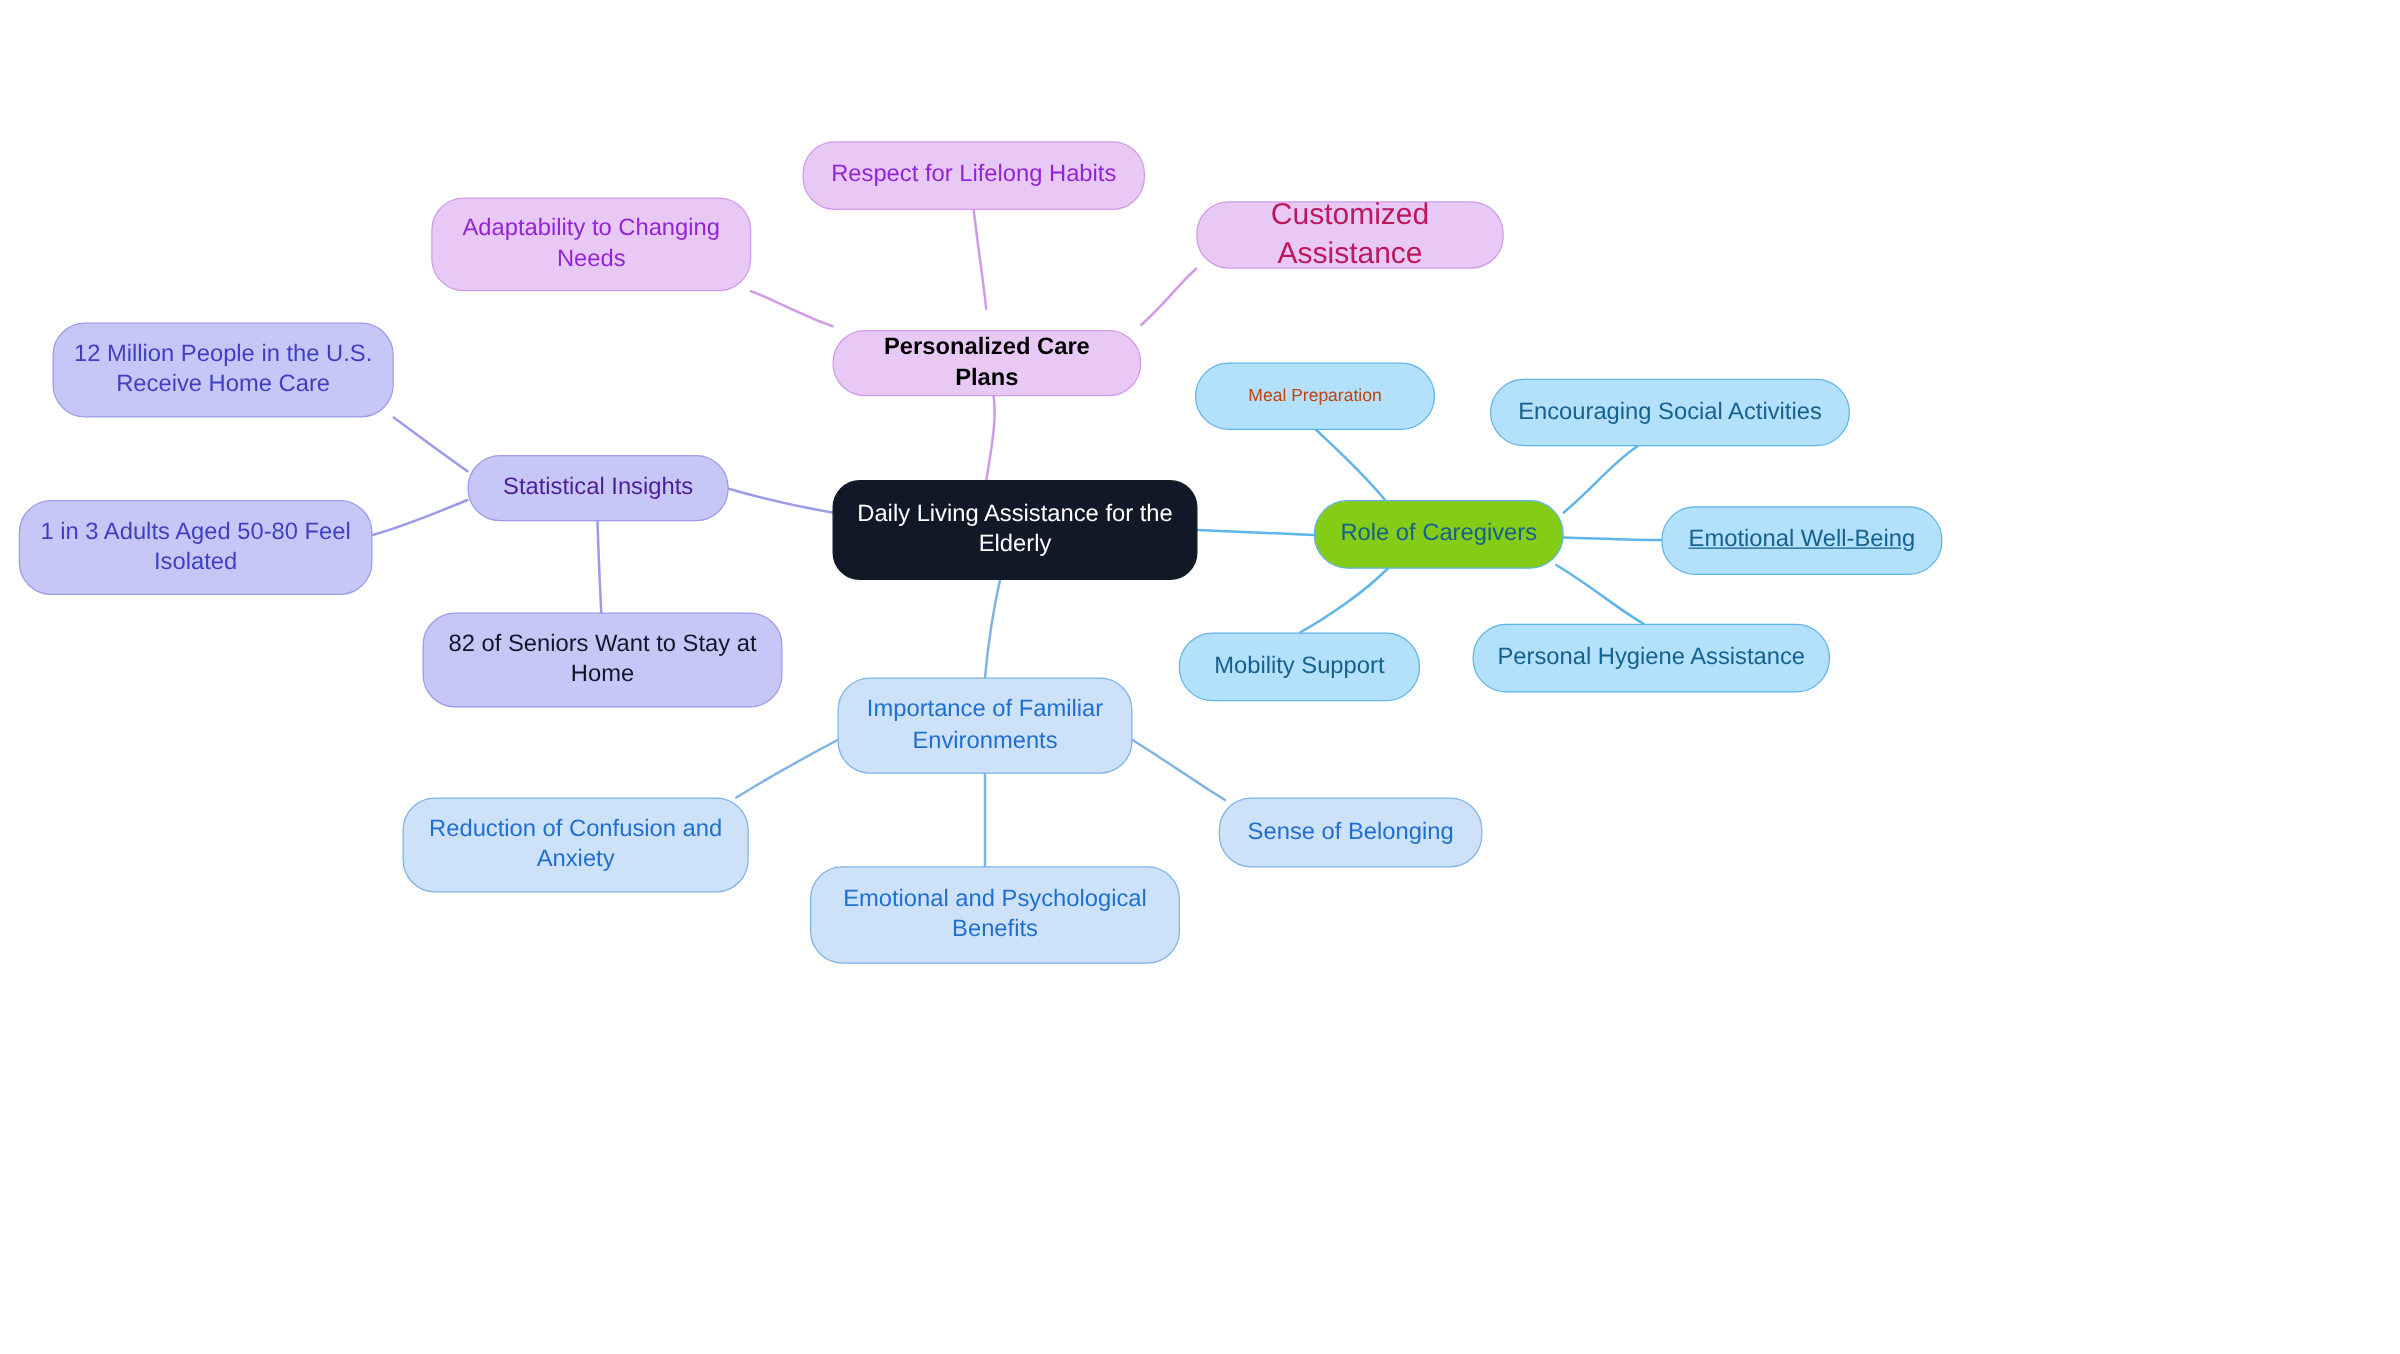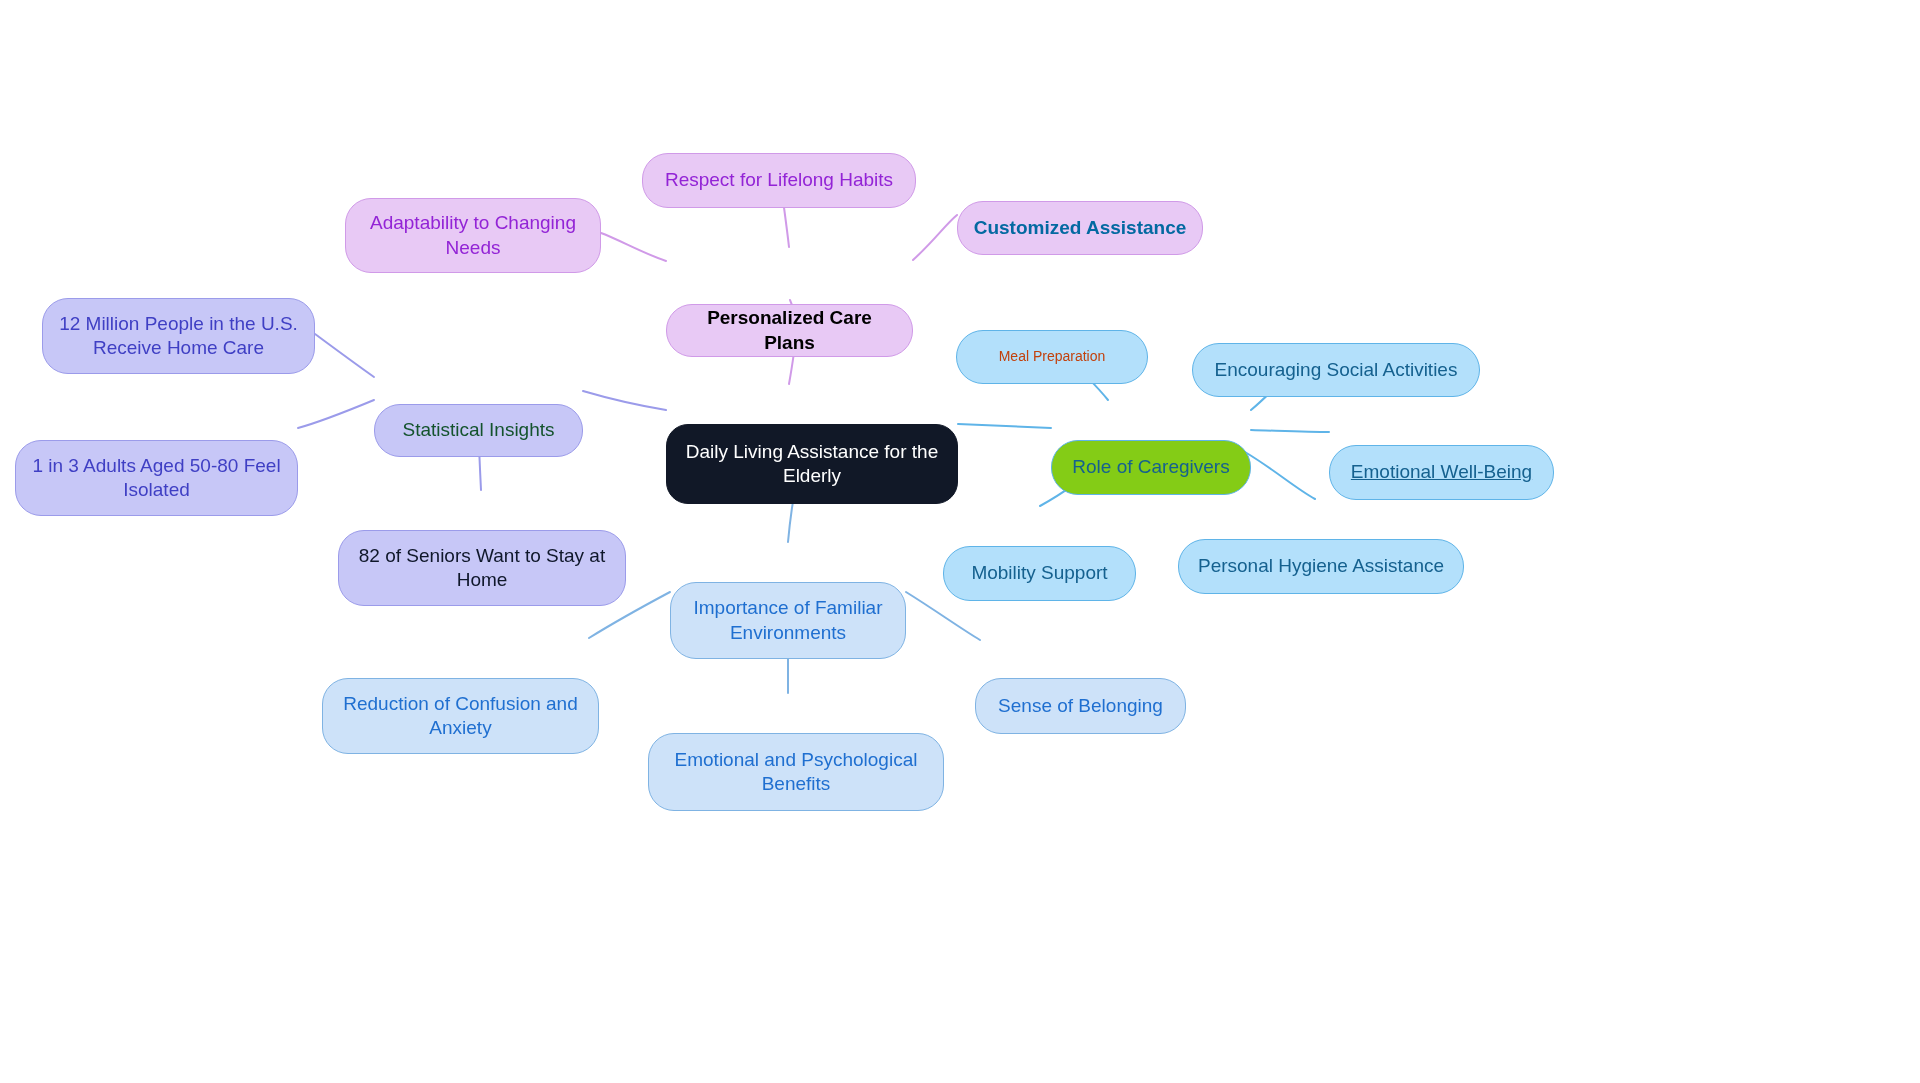--- a/index.html
+++ b/index.html
@@ -28,21 +28,20 @@
     box-sizing: border-box;
     display: flex;
     align-items: center;
     justify-content: center;
     text-align: center;
     border-style: solid;
     border-width: 1px;
     line-height: 1.28;
     padding: 16px 14px;
     white-space: pre-line;
-    margin-top: 40px;
   }
   .node-label {
     display: block;
     width: 100%;
   }
 </style>
 </head>
 <body>
 
 <div id="canvas">
@@ -66,22 +65,22 @@
       <path d="M 788 619 C 788 650 788 675 788 693" fill="none" stroke="#7fb3e3" stroke-width="2" stroke-linecap="round"></path>
       <path d="M 906 592 C 935 610 960 628 980 640" fill="none" stroke="#7fb3e3" stroke-width="2" stroke-linecap="round"></path>
     </svg>
   <div id="node-layer">
       <div class="node" style="left: 666px; top: 384px; width: 292px; height: 80px; background: rgb(17, 24, 39); border-color: rgb(17, 24, 39); color: rgb(255, 255, 255); border-radius: 22px; font-size: 19px; font-weight: 400;"><span class="node-label">Daily Living Assistance for the
 Elderly</span></div>
       <div class="node" style="left: 666px; top: 264px; width: 247px; height: 53px; background: rgb(232, 201, 245); border-color: rgb(208, 154, 232); color: #000000; border-radius: 26px; font-size: 19px; font-weight: 700;"><span class="node-label">Personalized Care Plans</span></div>
       <div class="node" style="left: 642px; top: 113px; width: 274px; height: 55px; background: rgb(232, 201, 245); border-color: rgb(208, 154, 232); color: rgb(147, 36, 214); border-radius: 26px; font-size: 19px; font-weight: 400;"><span class="node-label">Respect for Lifelong Habits</span></div>
       <div class="node" style="left: 345px; top: 158px; width: 256px; height: 75px; background: rgb(232, 201, 245); border-color: rgb(208, 154, 232); color: rgb(147, 36, 214); border-radius: 26px; font-size: 19px; font-weight: 400;"><span class="node-label">Adaptability to Changing
 Needs</span></div>
-      <div class="node" style="left: 957px; top: 161px; width: 246px; height: 54px; background: rgb(232, 201, 245); border-color: rgb(208, 154, 232); color: #0369a1; border-radius: 26px; font-size: 19px; font-weight: 700;"><span class="node-label">Customized Assistance</span></div>
-      <div class="node" style="left: 374px; top: 364px; width: 209px; height: 53px; background: rgb(199, 199, 247); border-color: rgb(155, 155, 234); color: #14532d; border-radius: 26px; font-size: 19px; font-weight: 400;"><span class="node-label">Statistical Insights</span></div>
+      <div class="node" style="left: 957px; top: 161px; width: 246px; height: 54px; background: rgb(232, 201, 245); border-color: rgb(208, 154, 232); color: #be185d; border-radius: 26px; font-size: 24px; font-weight: 400;"><span class="node-label">Customized Assistance</span></div>
+      <div class="node" style="left: 374px; top: 364px; width: 209px; height: 53px; background: rgb(199, 199, 247); border-color: rgb(155, 155, 234); color: #4c1d95; border-radius: 26px; font-size: 19px; font-weight: 400;"><span class="node-label">Statistical Insights</span></div>
       <div class="node" style="left: 42px; top: 258px; width: 273px; height: 76px; background: rgb(199, 199, 247); border-color: rgb(155, 155, 234); color: rgb(63, 63, 196); border-radius: 26px; font-size: 19px; font-weight: 400;"><span class="node-label">12 Million People in the U.S.
 Receive Home Care</span></div>
       <div class="node" style="left: 15px; top: 400px; width: 283px; height: 76px; background: rgb(199, 199, 247); border-color: rgb(155, 155, 234); color: rgb(63, 63, 196); border-radius: 26px; font-size: 19px; font-weight: 400;"><span class="node-label">1 in 3 Adults Aged 50-80 Feel
 Isolated</span></div>
       <div class="node" style="left: 338px; top: 490px; width: 288px; height: 76px; background: rgb(199, 199, 247); border-color: rgb(155, 155, 234); color: #0f172a; border-radius: 26px; font-size: 19px; font-weight: 400;"><span class="node-label">82 of Seniors Want to Stay at
 Home</span></div>
       <div class="node" style="left: 1051px; top: 400px; width: 200px; height: 55px; background: #84cc16; border-color: rgb(95, 180, 232); color: rgb(21, 97, 143); border-radius: 27px; font-size: 19px; font-weight: 400;"><span class="node-label">Role of Caregivers</span></div>
       <div class="node" style="left: 956px; top: 290px; width: 192px; height: 54px; background: rgb(179, 224, 251); border-color: rgb(95, 180, 232); color: #c2410c; border-radius: 27px; font-size: 14px; font-weight: 400;"><span class="node-label">Meal Preparation</span></div>
       <div class="node" style="left: 1192px; top: 303px; width: 288px; height: 54px; background: rgb(179, 224, 251); border-color: rgb(95, 180, 232); color: rgb(21, 97, 143); border-radius: 27px; font-size: 19px; font-weight: 400;"><span class="node-label">Encouraging Social Activities</span></div>
       <div class="node" style="left: 1329px; top: 405px; width: 225px; height: 55px; background: rgb(179, 224, 251); border-color: rgb(95, 180, 232); color: rgb(21, 97, 143); border-radius: 27px; font-size: 19px; font-weight: 400; text-decoration: underline;"><span class="node-label">Emotional Well-Being</span></div>

